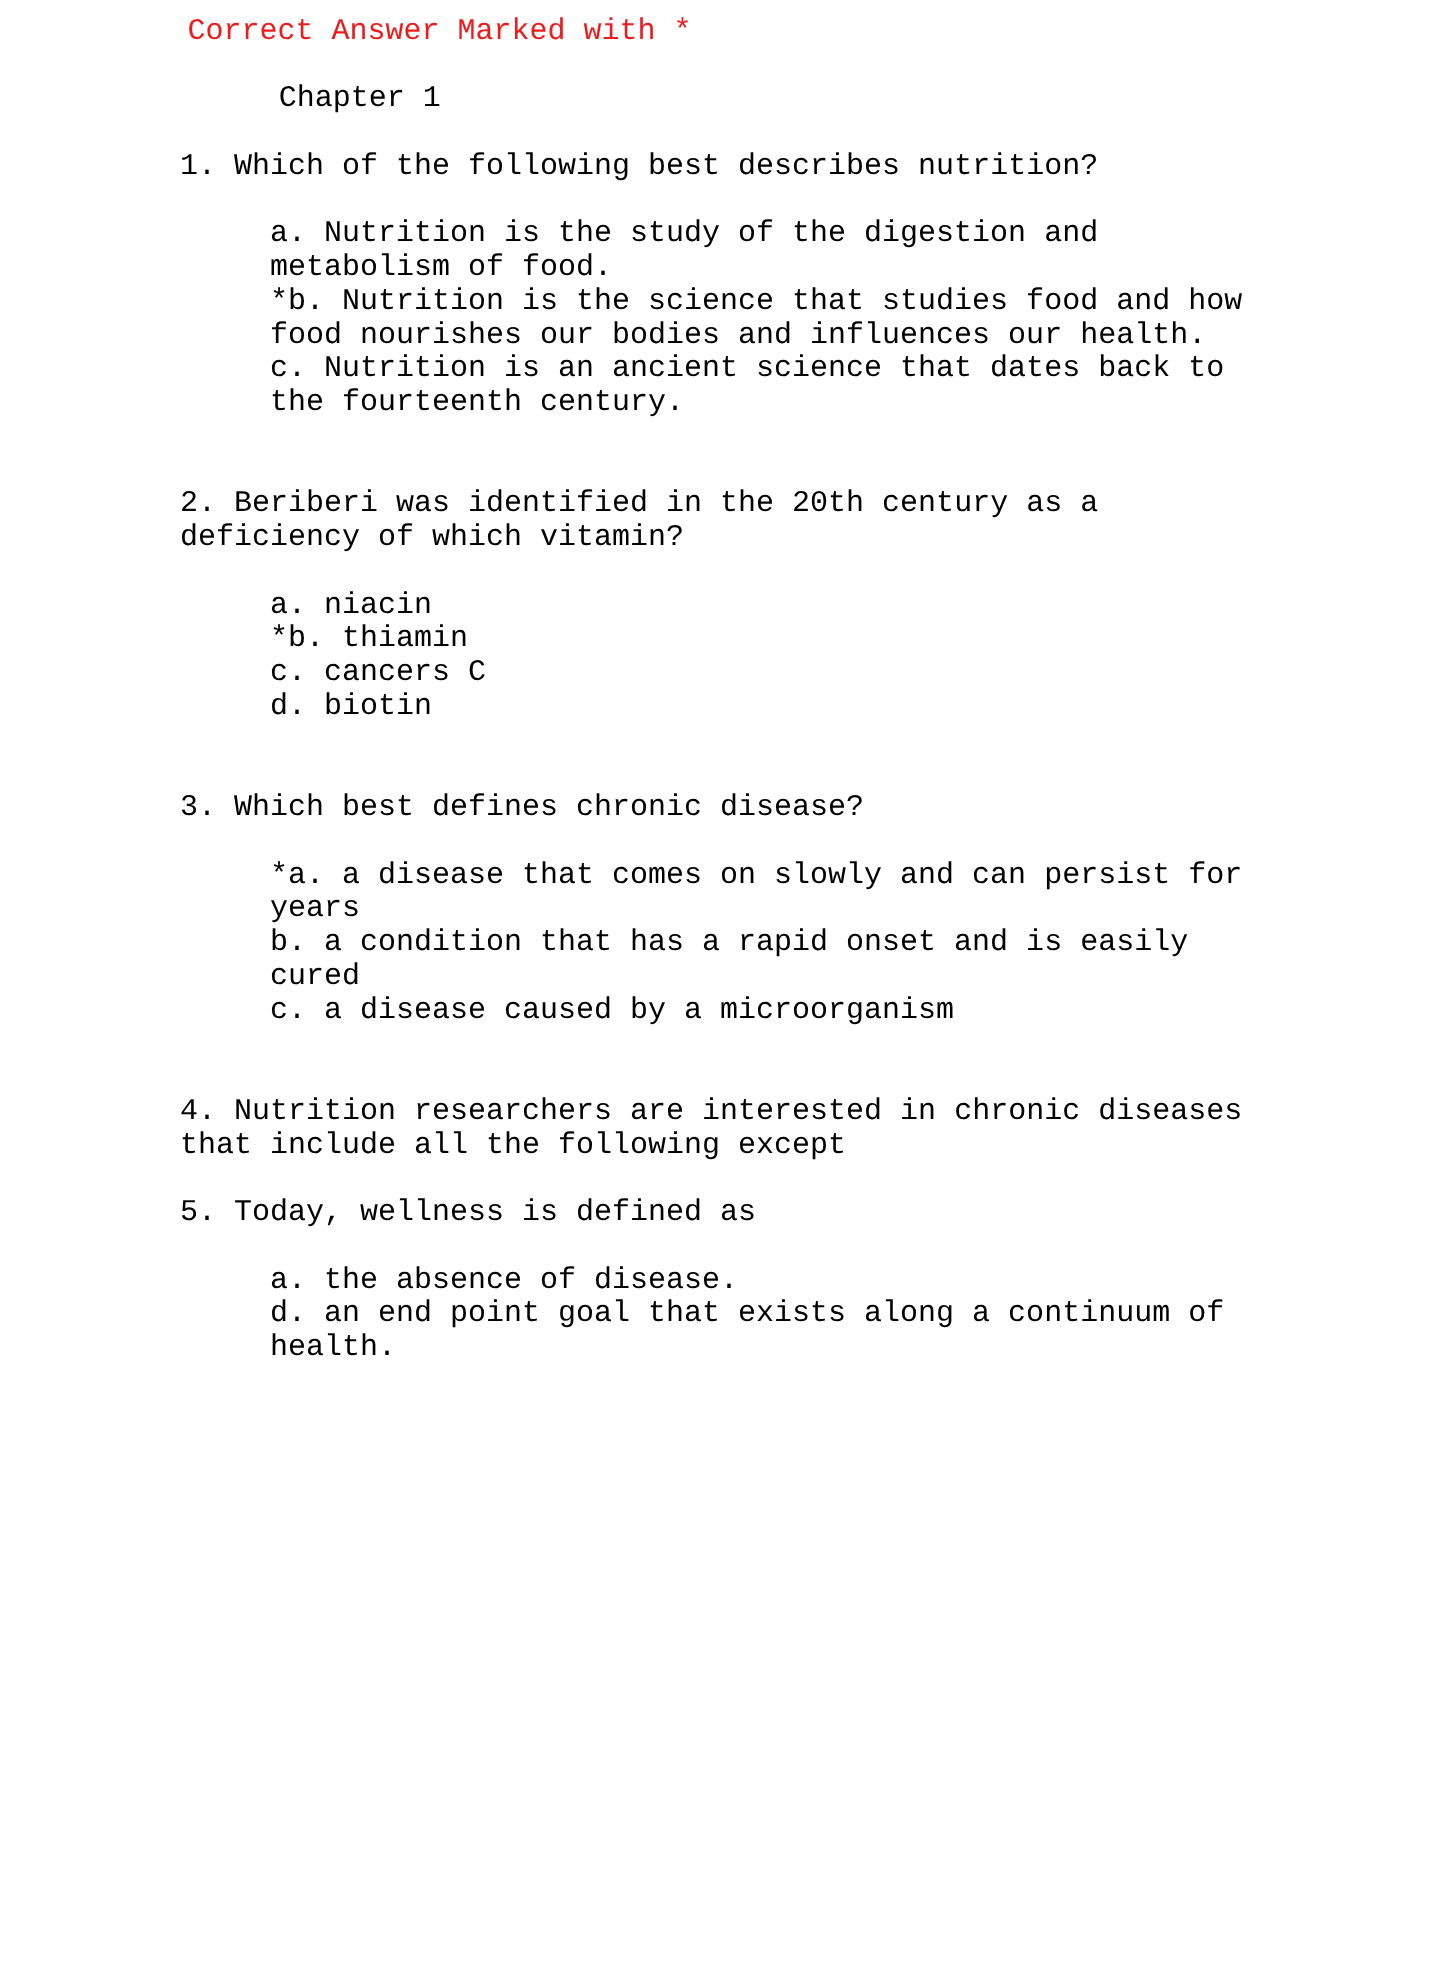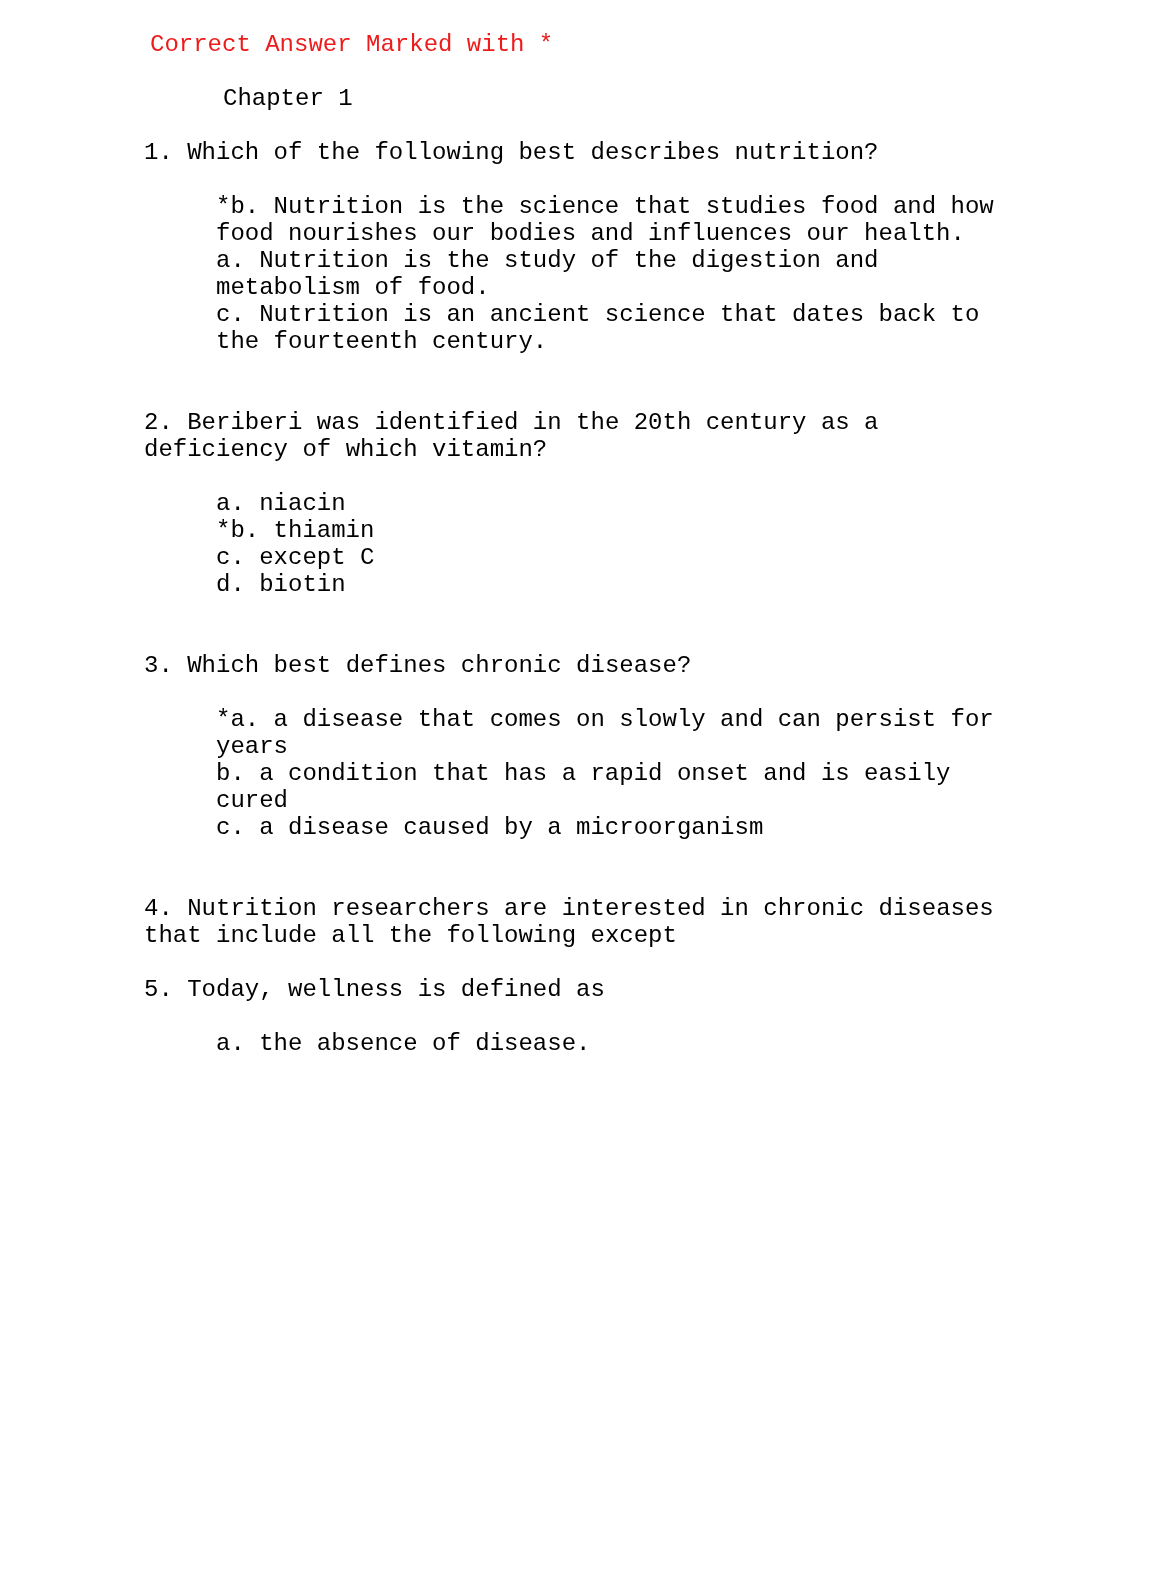--- a/index.html
+++ b/index.html
@@ -12,21 +12,21 @@
     background: #ffffff;
     color: #000000;
     font-family: "Liberation Mono", "DejaVu Sans Mono", monospace;
     font-size: 24px;
     line-height: 27px;
   }
   .page {
     box-sizing: border-box;
     width: 1152px;
     height: 1584px;
-    padding-top: 31px;
+    padding-top: 12px;
     overflow: hidden;
   }
   .note {
     margin: 0 0 27px 150px;
     color: var(--note-red, #ed1c1c);
     white-space: pre-line;
   }
   .chapter {
     margin: 0 0 27px 223px;
     white-space: pre-line;
@@ -51,36 +51,36 @@
 
 <div class="page">
 
   <p class="note">Correct Answer Marked with *</p>
 
   <p class="chapter">Chapter 1</p>
 
   <section class="question">
     <p class="q">1. Which of the following best describes nutrition?</p>
     <div class="opts">
+      <p class="opt">a. Nutrition is the study of the digestion and
+metabolism of food.</p>
       <p class="opt">*b. Nutrition is the science that studies food and how
 food nourishes our bodies and influences our health.</p>
-      <p class="opt">a. Nutrition is the study of the digestion and
-metabolism of food.</p>
       <p class="opt">c. Nutrition is an ancient science that dates back to
 the fourteenth century.</p>
     </div>
   </section>
 
   <section class="question">
     <p class="q">2. Beriberi was identified in the 20th century as a
 deficiency of which vitamin?</p>
     <div class="opts">
       <p class="opt">a. niacin</p>
       <p class="opt">*b. thiamin</p>
-      <p class="opt">c. except C</p>
+      <p class="opt">c. cancers C</p>
       <p class="opt">d. biotin</p>
     </div>
   </section>
 
   <section class="question">
     <p class="q">3. Which best defines chronic disease?</p>
     <div class="opts">
       <p class="opt">*a. a disease that comes on slowly and can persist for
 years</p>
       <p class="opt">b. a condition that has a rapid onset and is easily
@@ -91,16 +91,18 @@
 
   <section class="question">
     <p class="q">4. Nutrition researchers are interested in chronic diseases
 that include all the following except</p>
   </section>
 
   <section class="question">
     <p class="q">5. Today, wellness is defined as</p>
     <div class="opts">
       <p class="opt">a. the absence of disease.</p>
+      <p class="opt">d. an end point goal that exists along a continuum of
+health.</p>
     </div>
   </section>
 
 </div>
 
 </body></html>

